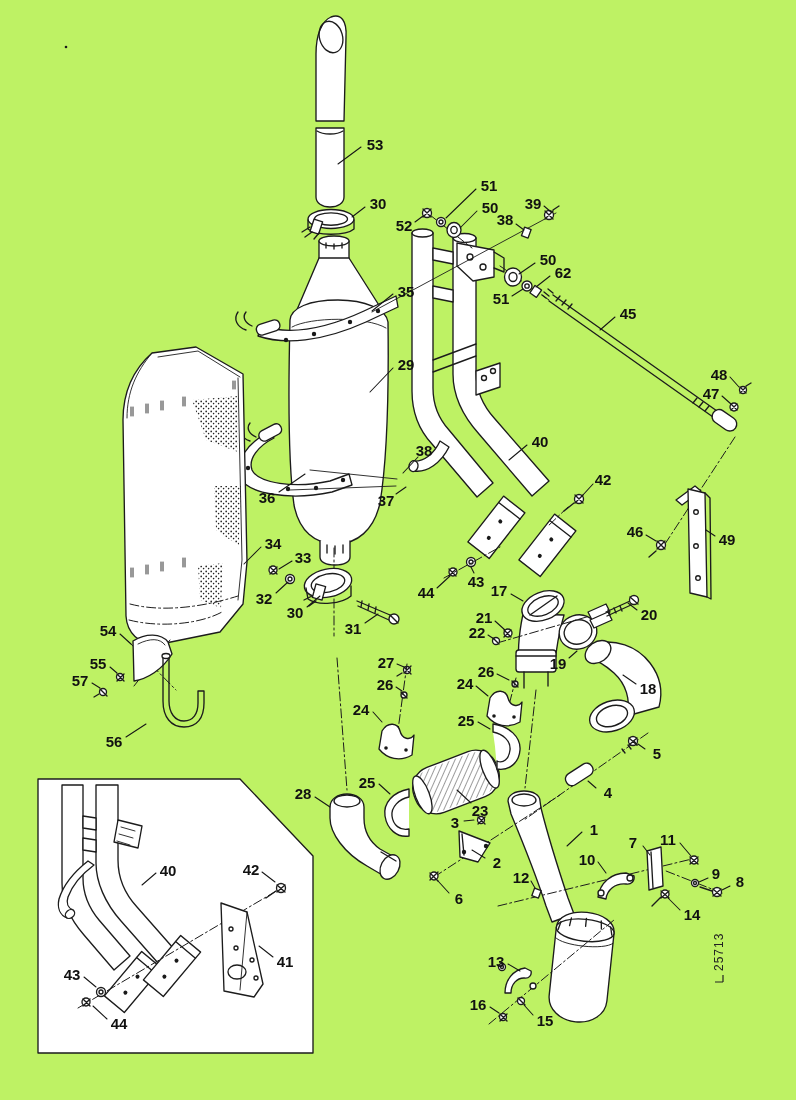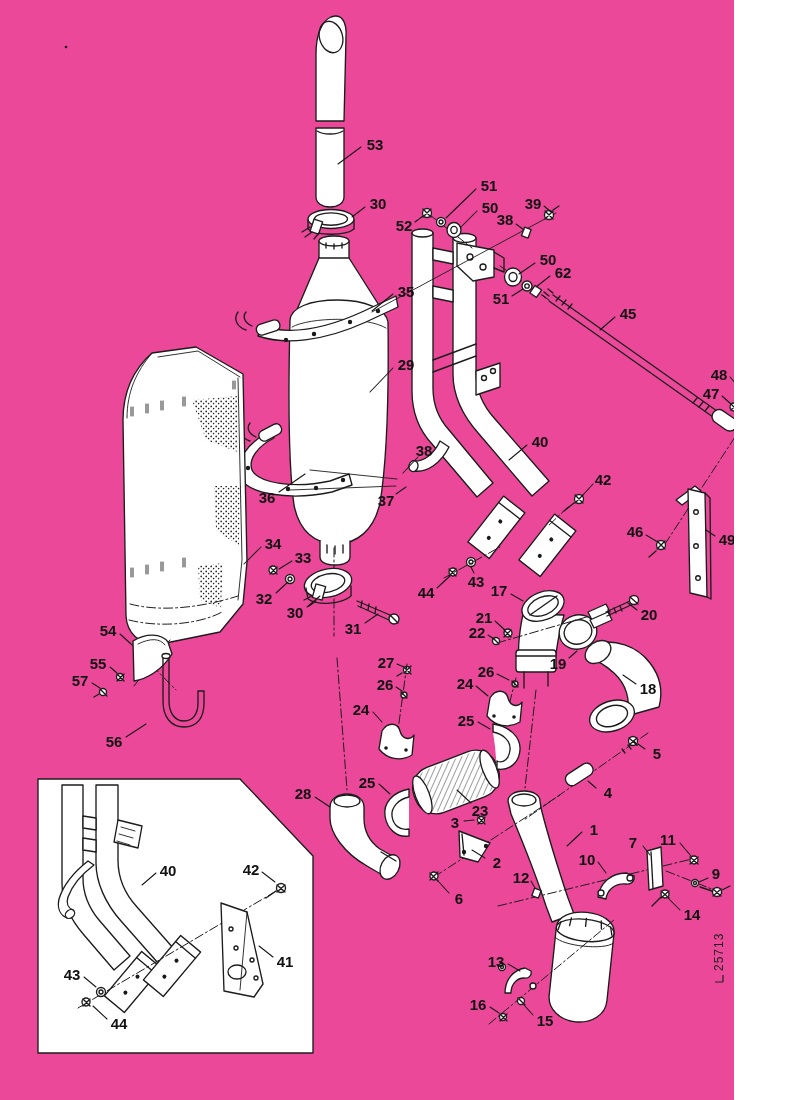--- a/index.html
+++ b/index.html
@@ -1,16 +1,16 @@
 <!DOCTYPE html>
 <html><head>
 <meta charset="utf-8">
 <style>
   html,body{margin:0;padding:0;background:#fff;}
-  .page{position:relative;width:734px;height:1100px;background:#ec4899;overflow:hidden;}
+  .page{position:relative;width:796px;height:1100px;background:#bef264;overflow:hidden;}
   svg{display:block;}
   .part-label{font-family:"Liberation Sans",sans-serif;font-weight:700;font-size:15px;fill:#111;text-anchor:middle;}
   .drawno{font-family:"Liberation Sans",sans-serif;font-weight:400;font-size:12px;fill:#222;letter-spacing:1px;}
   .leader{stroke:#161616;stroke-width:1.05;stroke-linecap:round;}
   .art{stroke:#1c1c1c;stroke-width:1.35;fill:none;stroke-linecap:round;stroke-linejoin:round;}
   .cl{stroke-dasharray:9 3 2 3;stroke-width:1;}
   .thin{stroke-width:0.9;}
 </style>
 </head>
 <body>

